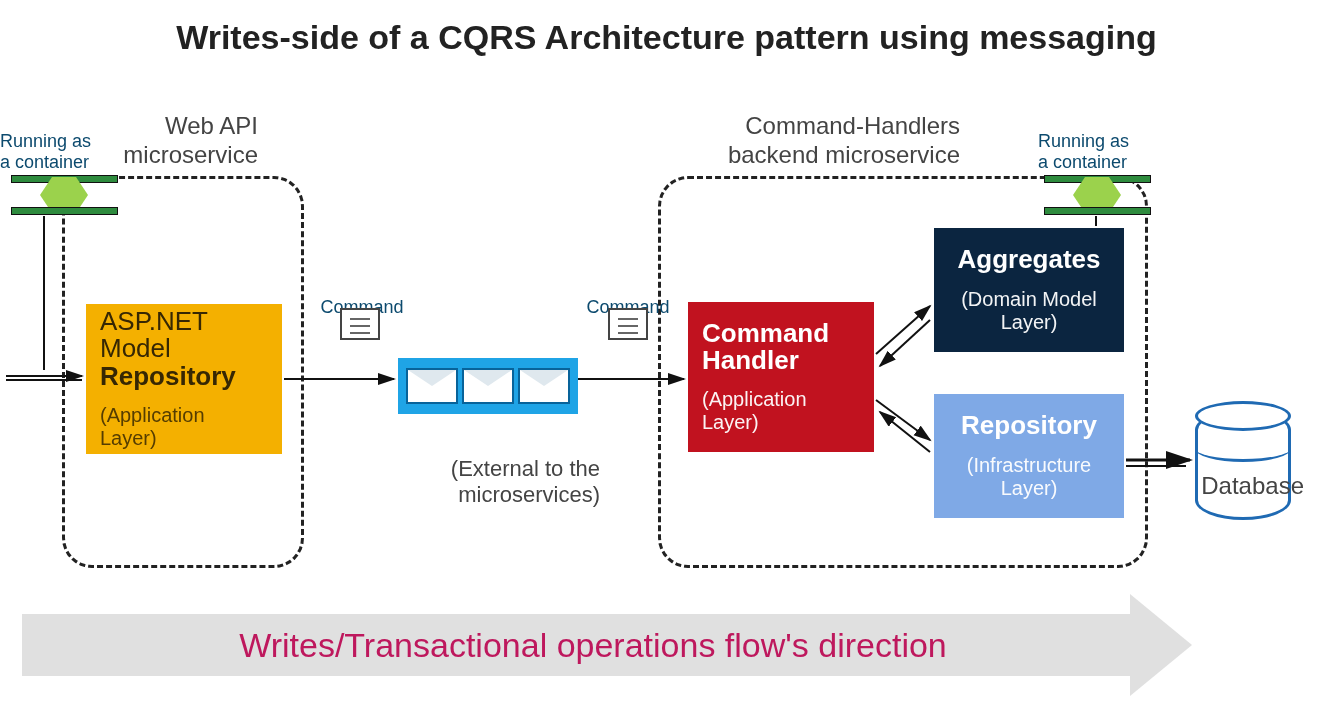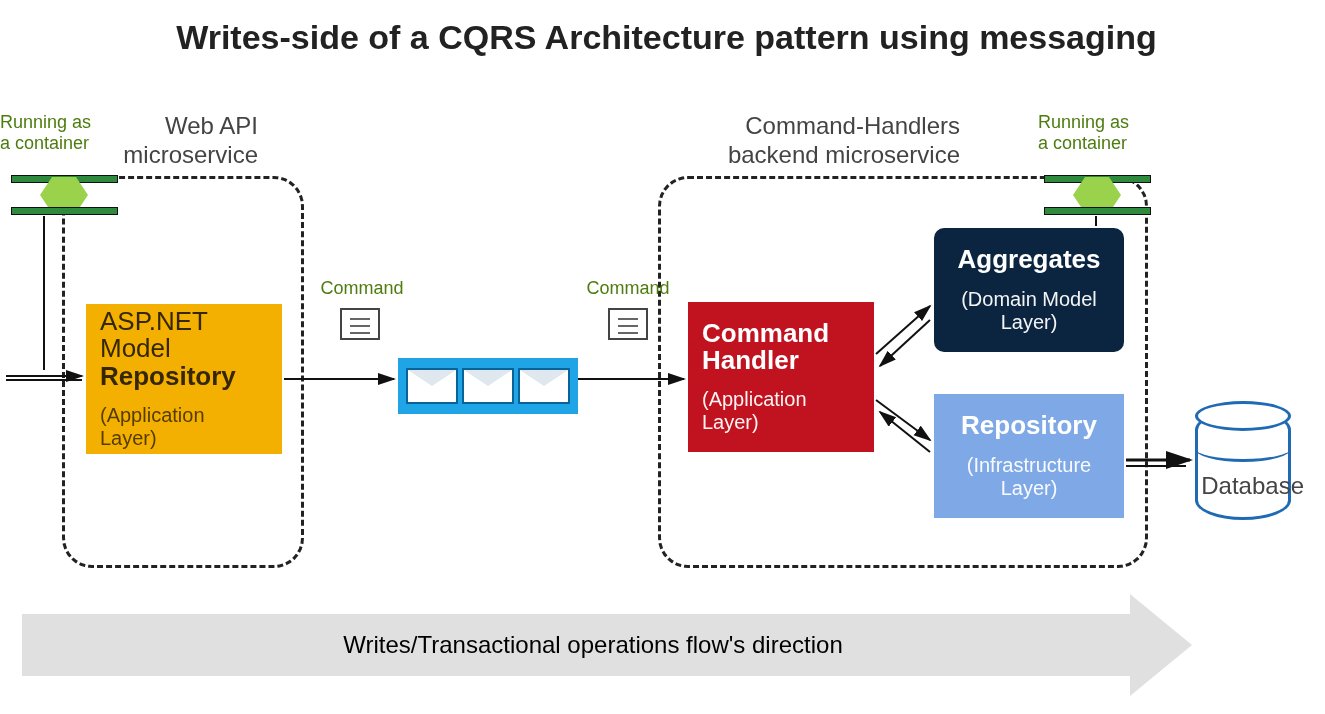--- a/index.html
+++ b/index.html
@@ -26,23 +26,24 @@
     position: absolute;
     font-size: 24px;
     font-weight: 400;
     color: #444;
     line-height: 1.2;
     text-align: right;
   }
   .small-label {
     position: absolute;
     font-size: 18px;
-    color: #4d7c0f;
+    color: #0c4a6e;
     line-height: 1.15;
     text-align: center;
+    margin-top: 19px;
   }
 
   .dbox {
     position: absolute;
     border: 3px dashed #222;
     border-radius: 30px;
     background: transparent;
   }
 
   .box {
@@ -50,21 +51,21 @@
     display: flex;
     flex-direction: column;
     justify-content: center;
     padding: 10px 14px;
     color: #fff;
   }
   .box .t1 { font-size: 26px; font-weight: 700; line-height: 1.05; }
   .box .t2 { font-size: 20px; font-weight: 400; margin-top: 14px; opacity: .95; }
   .amber  { background: #f4b000; color:#362703; }
   .red    { background: #c1121f; }
-  .navy   { background: #0b2540; border-radius: 10px; }
+  .navy   { background: #0b2540; }
   .blue   { background: #7fa9e6; }
 
   
   .container-icon {
     position: absolute;
     width: 105px; height: 38px;
     z-index: 5;
   }
   .container-icon .bar {
     position: absolute;
@@ -150,21 +151,21 @@
     background: #e0e0e0;
     display: flex; align-items: center; justify-content: center;
   }
   .flow-arrow::after {
     content: ""; position: absolute; right: -62px; top: -20px;
     width: 0; height: 0;
     border-top: 51px solid transparent;
     border-bottom: 51px solid transparent;
     border-left: 62px solid #e0e0e0;
   }
-  .flow-arrow span { font-size: 24px; color: #000000; margin-left: 34px; }
+  .flow-arrow span { font-size: 34px; color: #be185d; margin-left: 34px; }
 
   
   svg.arrows {
     position: absolute; left: 0; top: 0;
     width: 1325px; height: 714px;
     pointer-events: none;
   }
 </style>
 </head>
 <body>
@@ -206,20 +207,22 @@
   </div>
 
   <div class="small-label" style="left:312px; top:278px; width:100px">Command</div>
   <div class="memo" style="left:340px; top:308px"></div>
 
   <div class="queue" style="left:398px; top:358px">
     <div class="env"></div>
     <div class="env"></div>
     <div class="env"></div>
   </div>
+  <div class="sub-label" style="left:380px; top:456px; width:220px; font-size:22px; white-space:pre-line">(External to the
+microservices)</div>
 
   <div class="small-label" style="left:578px; top:278px; width:100px">Command</div>
   <div class="memo" style="left:608px; top:308px"></div>
 
   <div class="box red" style="left:688px; top:302px; width:186px; height:150px">
     <div class="t1" style="white-space:pre-line">Command
 Handler</div>
     <div class="t2" style="white-space:pre-line">(Application
 Layer)</div>
   </div>

